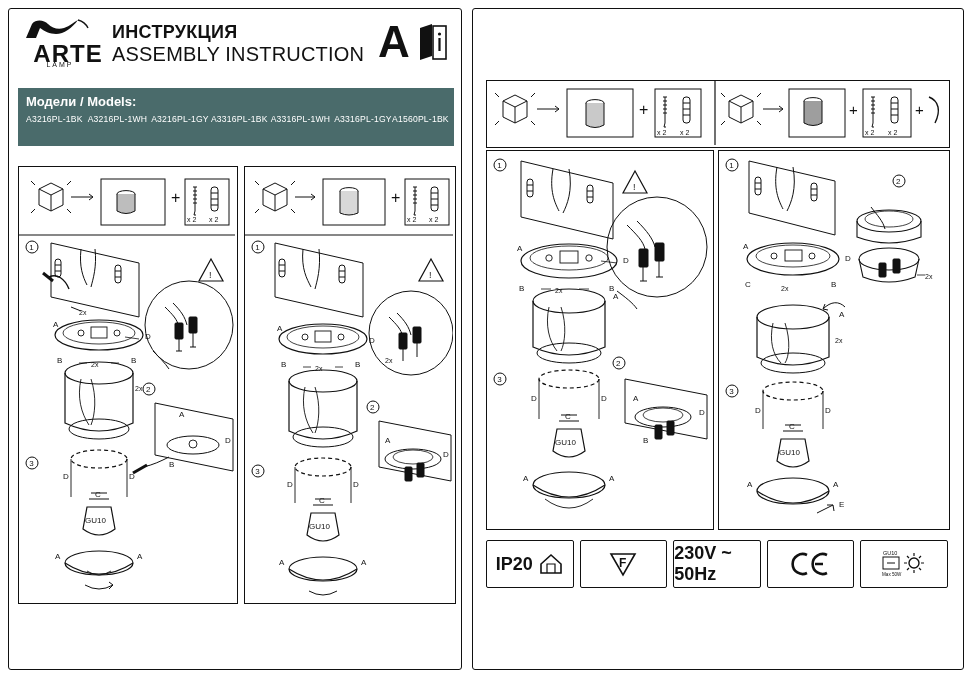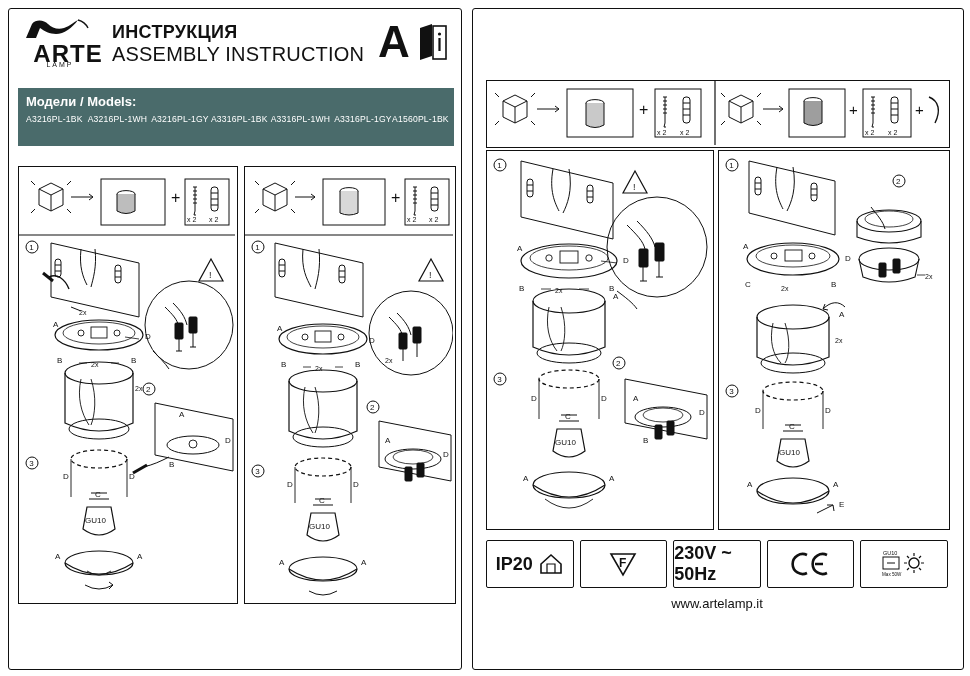--- a/index.html
+++ b/index.html
@@ -553,15 +553,14 @@
         <path d="M6 16 h8" stroke="#111" stroke-width="1"></path>
         <text x="1" y="29" font-size="4.6" fill="#111">Max 50W</text>
         <circle cx="33" cy="16" r="5" fill="none" stroke="#111" stroke-width="1.4"></circle>
         <g stroke="#111" stroke-width="1.2">
           <path d="M33 6 v3 M33 23 v3 M23 16 h3 M40 16 h3 M26 9 l2 2 M38 21 l2 2 M40 9 l-2 2 M28 21 l-2 2"></path>
         </g>
       </svg>
     </div>
   </div>
 
-  <div class="site">www.artelamp.it</div>
 
 </div>
 
 </body></html>

